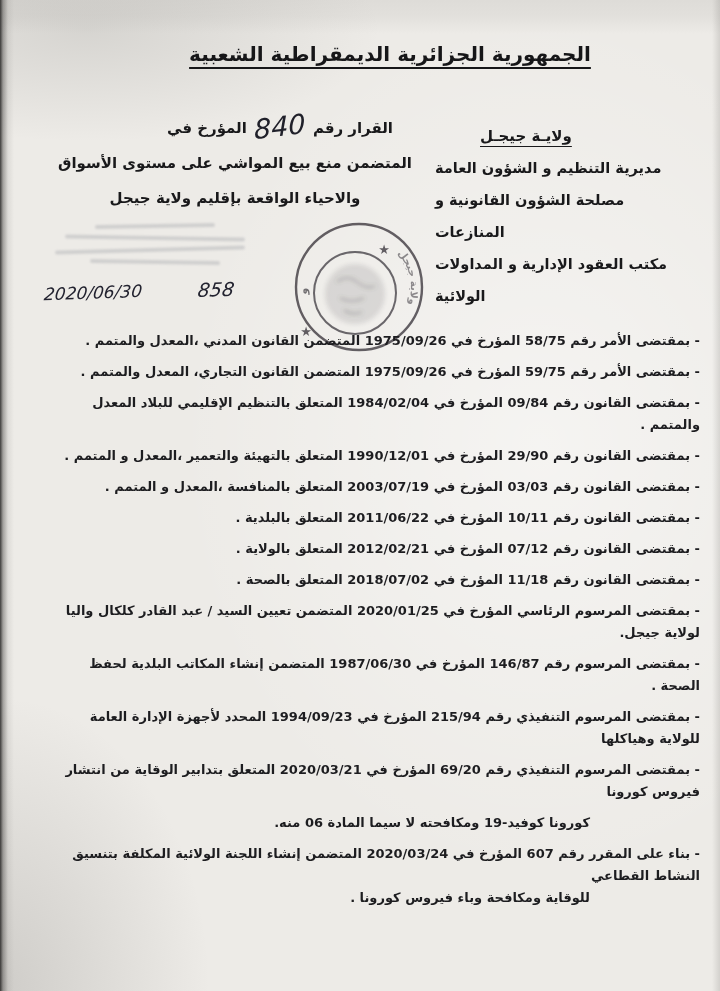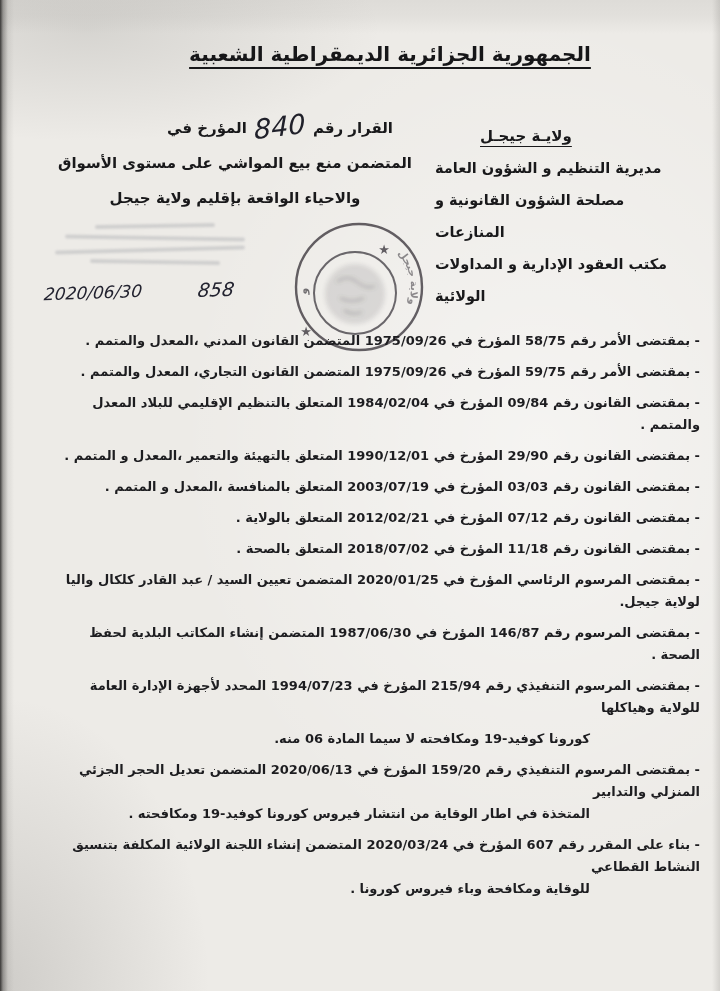--- a/index.html
+++ b/index.html
@@ -135,42 +135,42 @@
     <div class="item">
         <span class="l1">- بمقتضى القانون رقم 09/84 المؤرخ في 1984/02/04 المتعلق بالتنظيم الإقليمي للبلاد المعدل والمتمم .</span>
       </div>
     <div class="item">
         <span class="l1">- بمقتضى القانون رقم 29/90 المؤرخ في 1990/12/01 المتعلق بالتهيئة والتعمير ،المعدل و المتمم .</span>
       </div>
     <div class="item">
         <span class="l1">- بمقتضى القانون رقم 03/03 المؤرخ في 2003/07/19 المتعلق بالمنافسة ،المعدل و المتمم .</span>
       </div>
     <div class="item">
+        <span class="l1">- بمقتضى القانون رقم 10/11 المؤرخ في 2011/06/22 المتعلق بالبلدية .</span>
+      </div>
+    <div class="item">
         <span class="l1">- بمقتضى القانون رقم 07/12 المؤرخ في 2012/02/21 المتعلق بالولاية .</span>
       </div>
     <div class="item">
         <span class="l1">- بمقتضى القانون رقم 11/18 المؤرخ في 2018/07/02 المتعلق بالصحة .</span>
       </div>
     <div class="item">
         <span class="l1">- بمقتضى المرسوم الرئاسي المؤرخ في 2020/01/25 المتضمن تعيين السيد / عبد القادر كلكال واليا لولاية جيجل.</span>
       </div>
     <div class="item">
         <span class="l1">- بمقتضى المرسوم رقم 146/87 المؤرخ في 1987/06/30 المتضمن إنشاء المكاتب البلدية لحفظ الصحة .</span>
       </div>
     <div class="item">
-        <span class="l1">- بمقتضى المرسوم التنفيذي رقم 215/94 المؤرخ في 1994/07/23 المحدد لأجهزة الإدارة العامة  للولاية وهياكلها</span>
+        <span class="l1">- بمقتضى المرسوم التنفيذي رقم 215/94 المؤرخ في 1994/09/23 المحدد لأجهزة الإدارة العامة  للولاية وهياكلها</span>
       </div>
     <div class="item">
+        <span class="l1">- بمقتضى المرسوم التنفيذي رقم 69/20 المؤرخ في 2020/03/21 المتعلق بتدابير الوقاية من انتشار فيروس كورونا</span>
       </div>
     <div class="item">
         <span class="l2">كورونا كوفيد-19 ومكافحته  لا سيما المادة 06 منه.</span>
-      </div>
-    <div class="item">
-        <span class="l1">- بمقتضى المرسوم التنفيذي رقم 159/20 المؤرخ في 2020/06/13 المتضمن تعديل الحجر الجزئي المنزلي والتدابير</span>
-        <span class="l2">المتخذة في اطار الوقاية من انتشار فيروس كورونا  كوفيد-19 ومكافحته .</span>
       </div>
     <div class="item">
         <span class="l1">- بناء على المقرر رقم 607 المؤرخ في 2020/03/24 المتضمن إنشاء اللجنة الولائية المكلفة بتنسيق النشاط القطاعي</span>
         <span class="l2">للوقاية ومكافحة وباء فيروس كورونا .</span>
       </div>
   </div>
 
 </div>
 
 </body></html>

